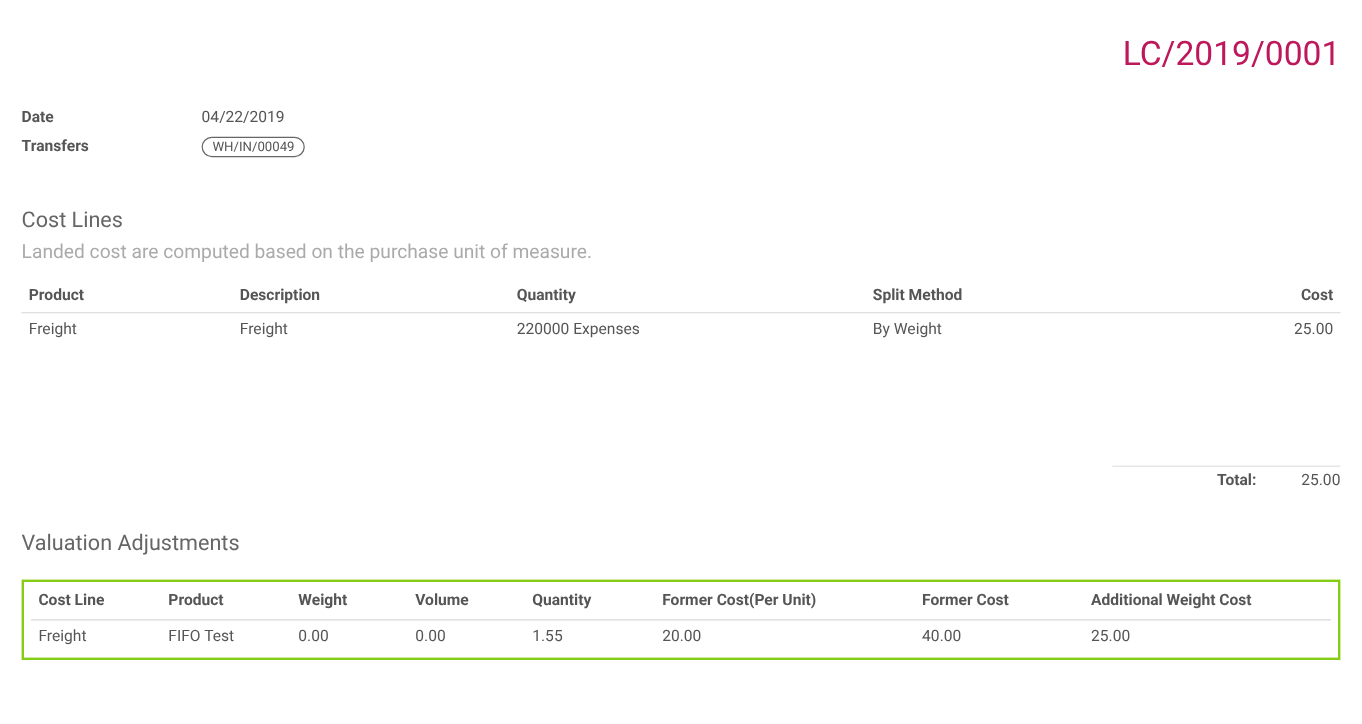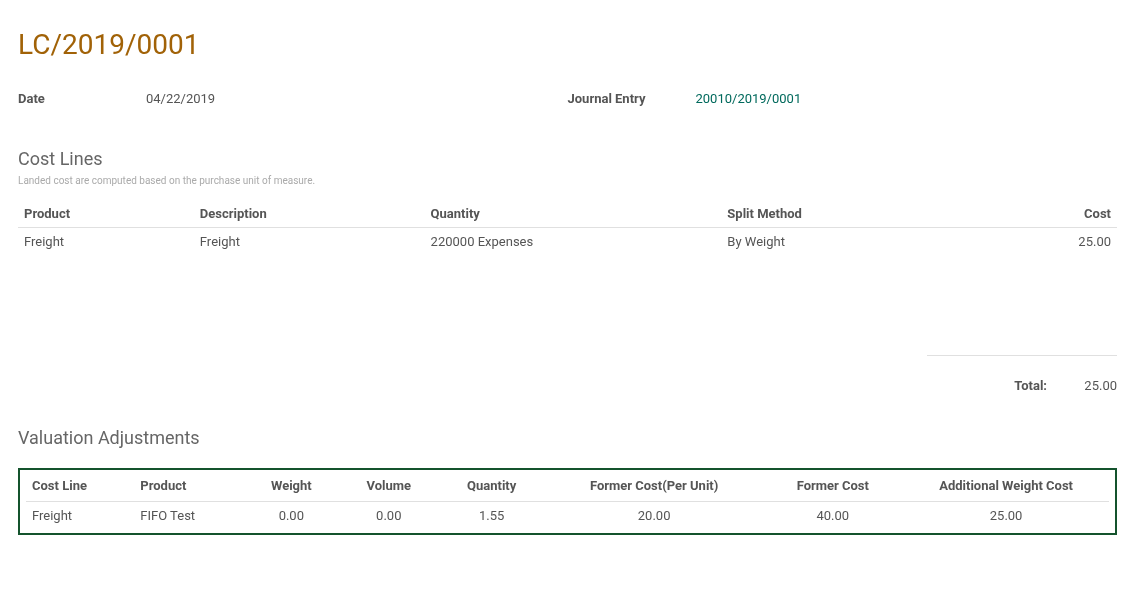--- a/index.html
+++ b/index.html
@@ -8,37 +8,38 @@
     padding: 18px 18px 40px 18px;
     font-family: -apple-system, BlinkMacSystemFont, "Segoe UI", Roboto, "Helvetica Neue", Arial, sans-serif;
     font-size: 13px;
     color: #4c4c4c;
     background: #fff;
     width: 1135px;
   }
   h1.page-title {
     font-size: 28px;
     font-weight: 400;
-    color: #a16207;
+    color: #be185d;
     margin: 10px 0 30px 0;
+    text-align: right;
   }
   .info-grid {
     display: flex;
     margin-bottom: 30px;
   }
   .info-col {
     flex: 1;
   }
   .info-row {
     display: flex;
     margin-bottom: 8px;
     align-items: center;
   }
   .info-label {
-    width: 128px;
+    width: 150px;
     font-weight: 700;
     color: #555;
   }
   .info-value {
     color: #555;
   }
   .tag {
     display: inline-block;
     border: 1px solid #666;
     border-radius: 10px;
@@ -52,21 +53,21 @@
     cursor: pointer;
   }
   h2.section-title {
     font-size: 18px;
     font-weight: 400;
     color: #666;
     margin: 34px 0 6px 0;
   }
   .section-help {
     color: #aaa;
-    font-size: 10px;
+    font-size: 16px;
     margin-bottom: 14px;
   }
   table.data {
     width: 100%;
     border-collapse: collapse;
     font-size: 13px;
   }
   table.data th {
     text-align: left;
     font-weight: 700;
@@ -79,75 +80,75 @@
     padding: 6px 6px;
     color: #555;
   }
   .total-bar {
     margin-top: 100px;
     display: flex;
     justify-content: flex-end;
     align-items: center;
     gap: 20px;
     border-top: 1px solid #e0e0e0;
-    padding-top: 22px;
+    padding-top: 4px;
     width: 190px;
     margin-left: auto;
   }
   .total-label {
     font-weight: 700;
     color: #555;
   }
   .total-value {
     color: #555;
     min-width: 50px;
     text-align: right;
   }
   .va-wrap {
-    border: 2px solid #14532d;
+    border: 2px solid #84cc16;
     padding: 4px 6px 6px 6px;
     margin-top: 20px;
   }
   table.va {
     width: 100%;
     border-collapse: collapse;
     font-size: 13px;
   }
   table.va th {
     text-align: left;
     font-weight: 700;
     color: #555;
     padding: 4px 6px 8px 6px;
     border-bottom: 1px solid #e0e0e0;
   }
-  table.va th.right, table.va td.right { text-align: center; }
+  table.va th.right, table.va td.right { text-align: left; }
   table.va td {
     padding: 6px 6px 4px 6px;
     color: #555;
   }
 </style>
 </head>
 <body>
 
 <h1 class="page-title">LC/2019/0001</h1>
 
 <div class="info-grid">
   <div class="info-col">
     <div class="info-row">
       <div class="info-label">Date</div>
       <div class="info-value">04/22/2019</div>
     </div>
+    <div class="info-row">
+      <div class="info-label">Transfers</div>
+      <div class="info-value">
+        <span class="tag">WH/IN/00049</span>
+      </div>
+    </div>
   </div>
   <div class="info-col">
-    <div class="info-row">
-      <div class="info-label">Journal Entry</div>
-      <div class="info-value">
-        <a class="link">20010/2019/0001</a>
-      </div>
-    </div>
   </div>
 </div>
 
 <h2 class="section-title">Cost Lines</h2>
 <div class="section-help">Landed cost are computed based on the purchase unit of measure.</div>
 
 <table class="data">
   <thead>
     <tr>
       <th style="width:16%">Product</th>

